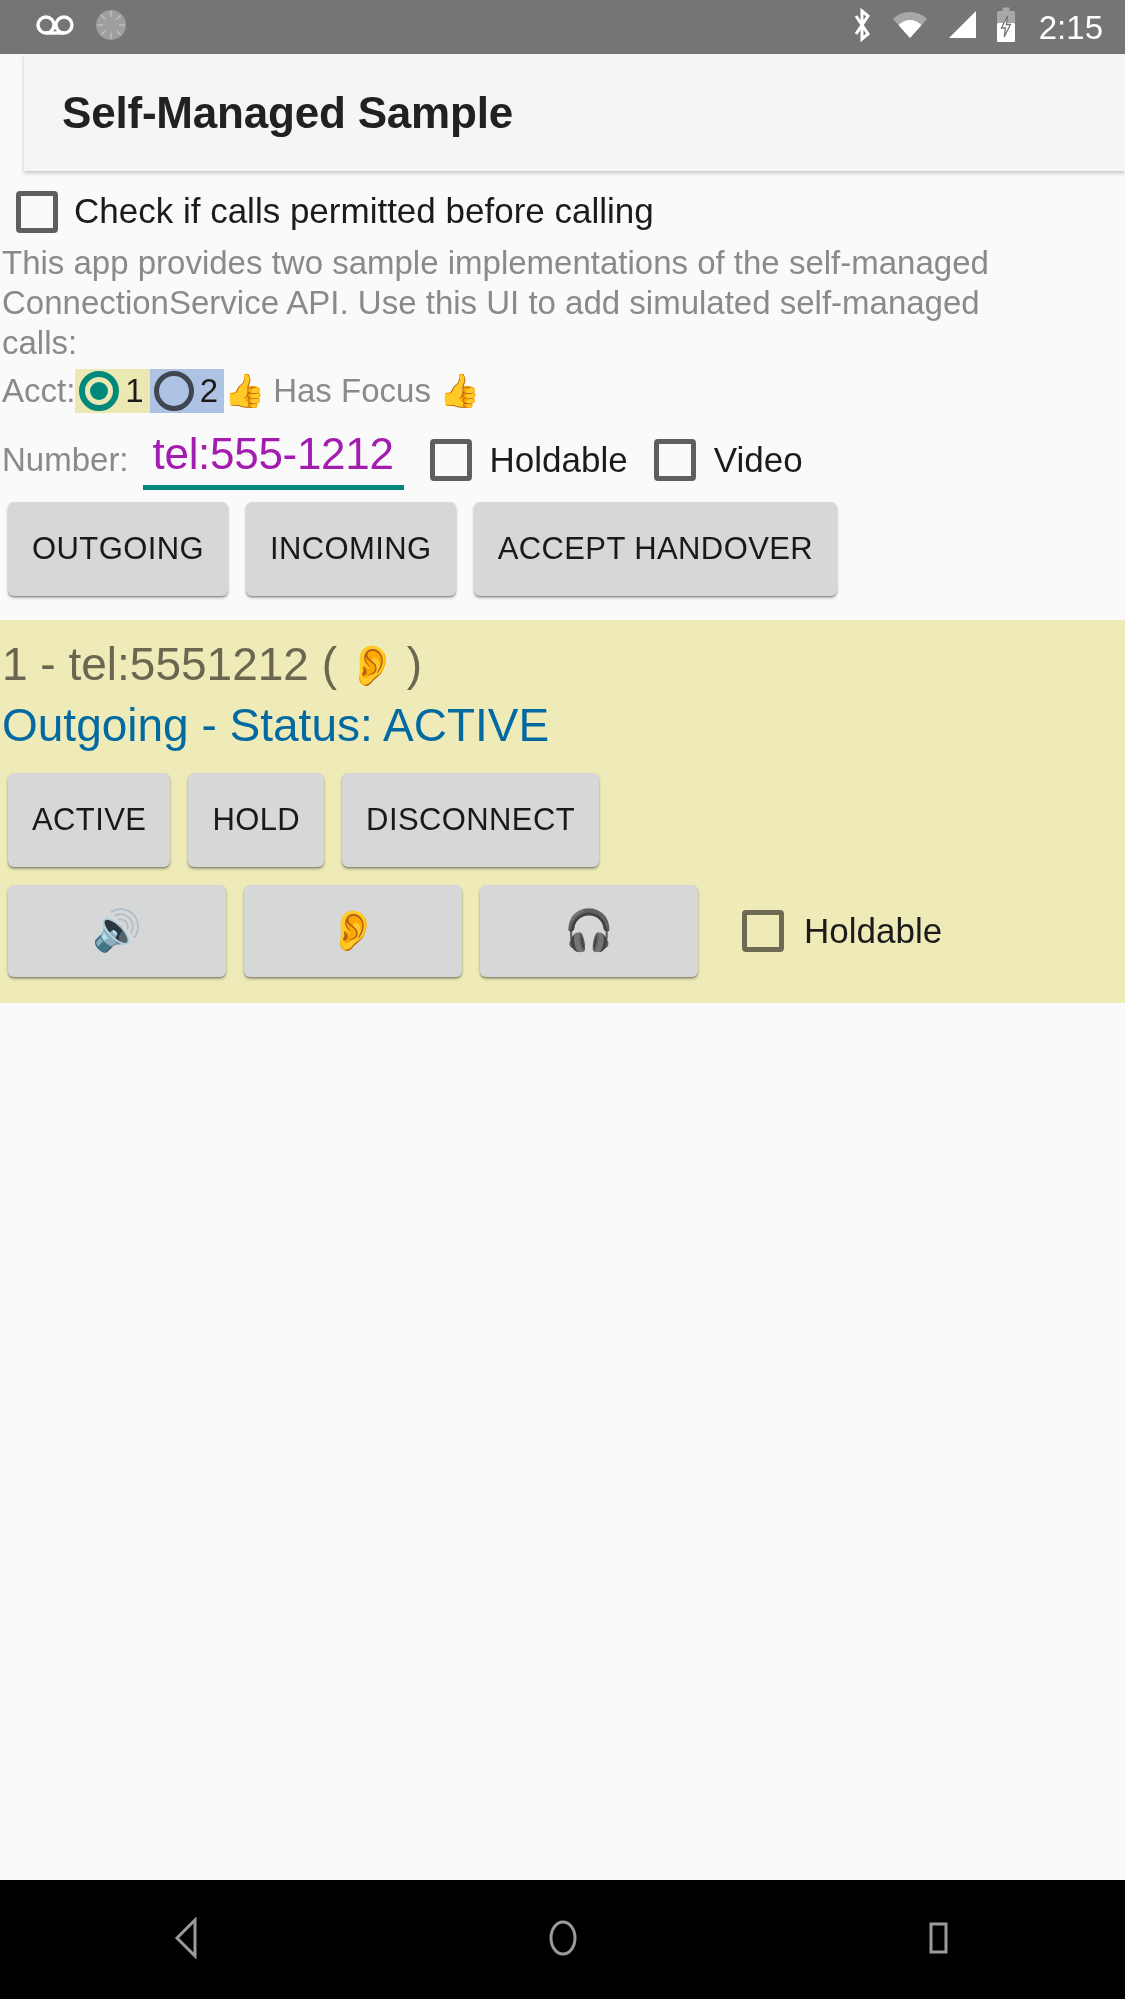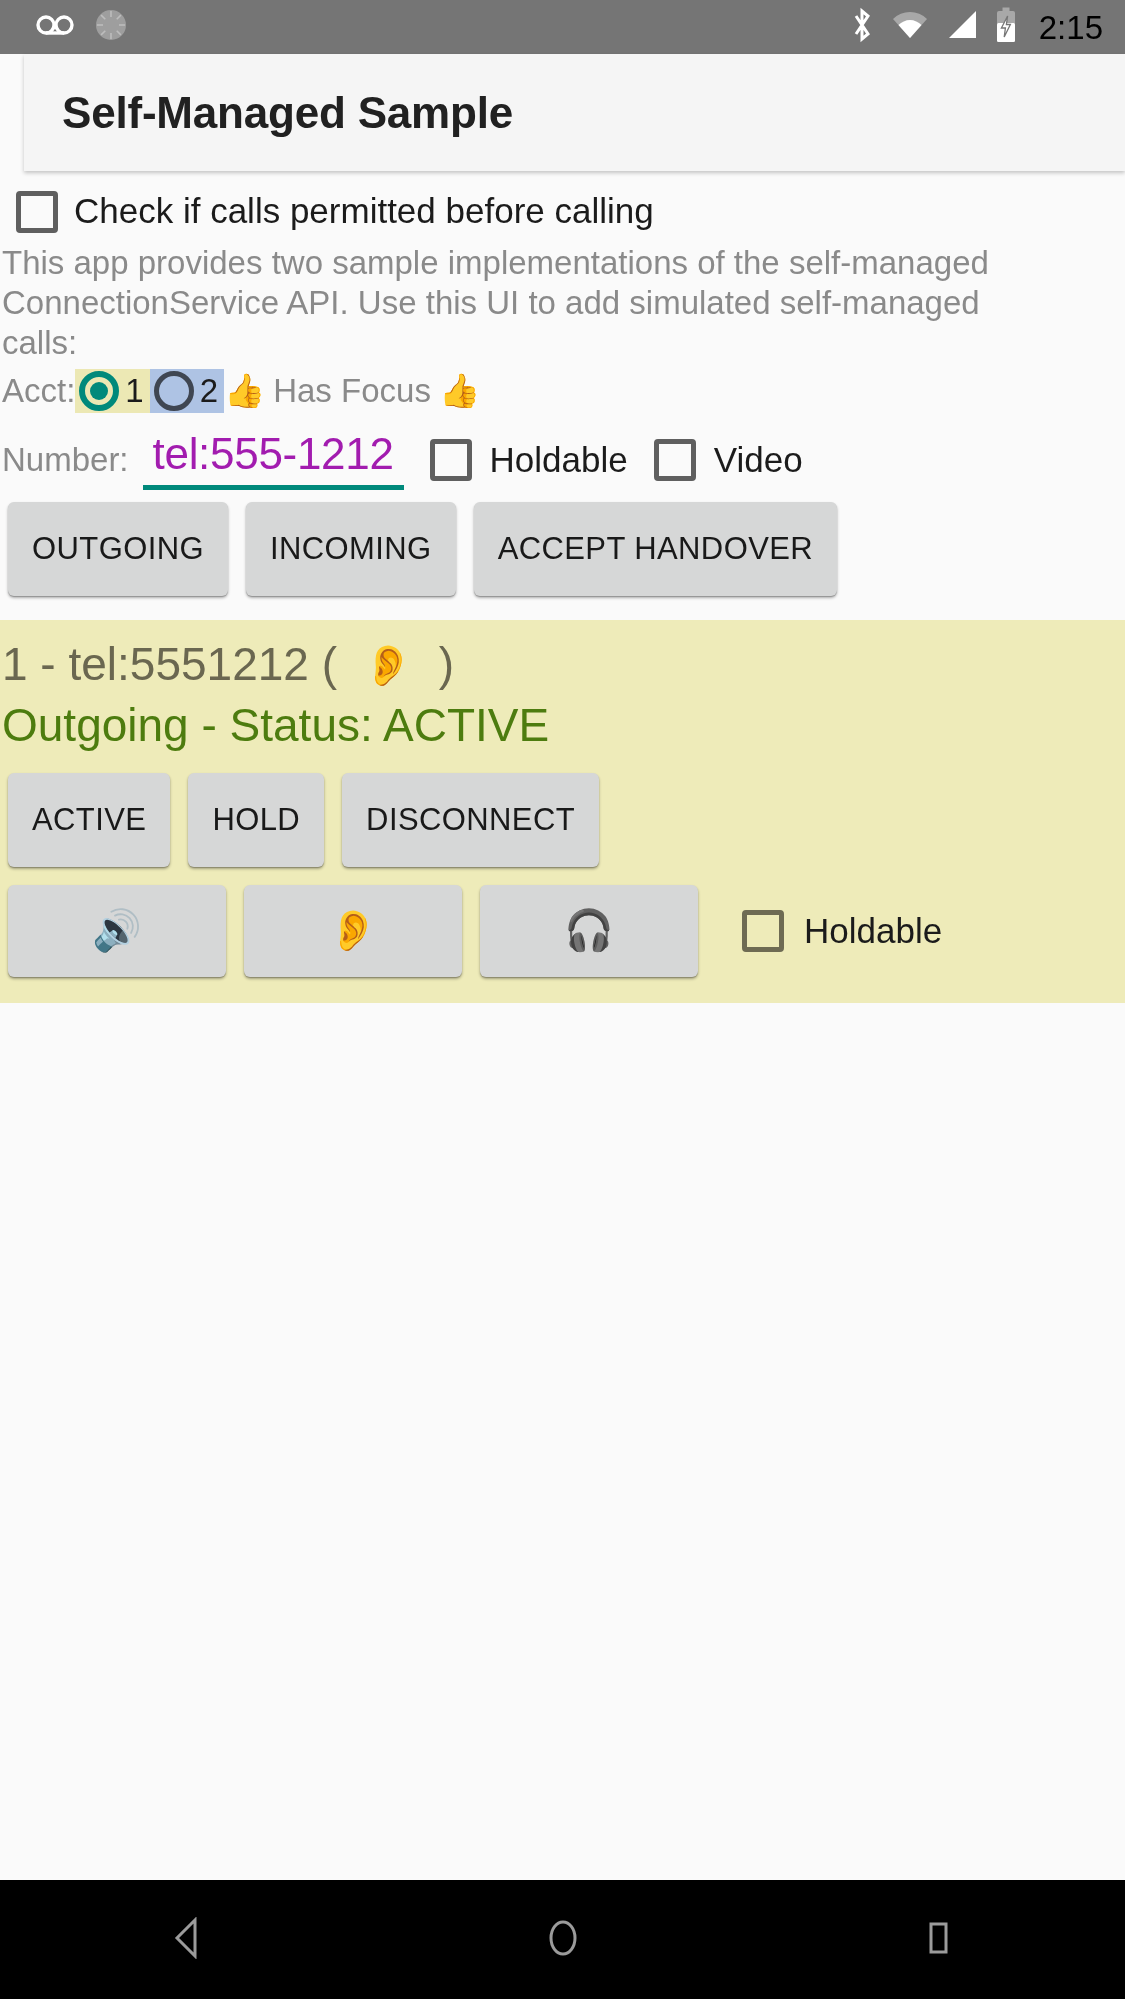--- a/index.html
+++ b/index.html
@@ -40,21 +40,21 @@
     gap: 18px;
     flex: 1 1 auto;
   }
   .status-right {
     display: flex;
     align-items: center;
     gap: 16px;
   }
   .sb-icon { display: block; }
   .sb-time {
-    color: #000000;
+    color: #ffffff;
     font-size: 33px;
     font-weight: 400;
     letter-spacing: 0px;
     margin-left: 6px;
     line-height: 1;
   }
 
   
   .app-bar {
     height: 117px;
@@ -238,26 +238,26 @@
     background: #eeebb9;
     padding: 16px 0 26px 0;
   }
   .call-line {
     font-size: 46px;
     color: #6a6750;
     padding: 0 0 2px 2px;
     line-height: 1.25;
     display: flex;
     align-items: center;
-    gap: 16px;
+    gap: 0px;
     text-align: center;
   }
   .call-status {
     font-size: 46px;
-    color: #4d7c0f;
+    color: #0369a1;
     padding: 2px 0 0 2px;
     line-height: 1.25;
   }
   .ear-inline { font-size: 40px; padding: 0 10px; }
 
   .call-btn-row {
     display: flex;
     gap: 18px;
     padding: 18px 0 0 8px;
     align-items: center;

